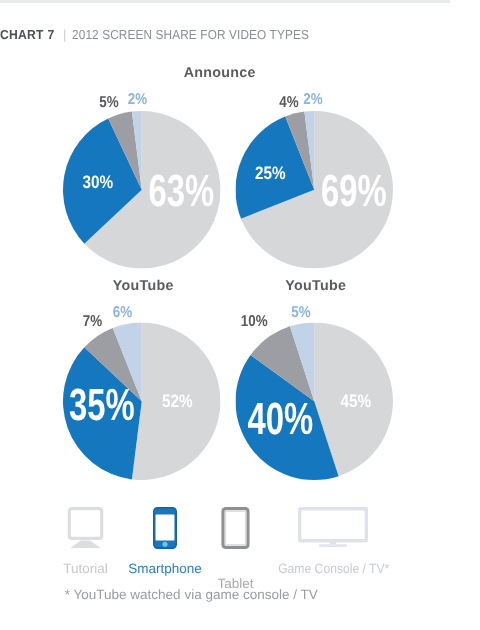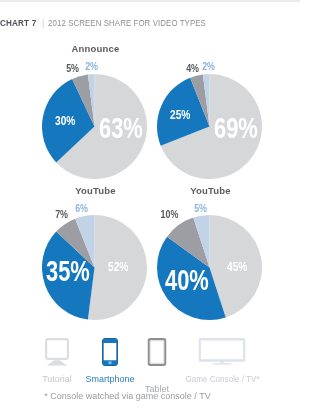--- a/index.html
+++ b/index.html
@@ -45,21 +45,21 @@
 
 <div id="page">
 
   <div class="hdr">
     <span class="hdr-b">CHART 7</span><span class="hdr-sep">|</span><span class="hdr-n">2012 SCREEN SHARE FOR VIDEO TYPES</span>
   </div>
   <div class="rule"></div>
 
   <div id="grid">
       <div class="cell" style="left: 19.5px; top: 38px;">
-        <div class="ctitle" style="top: 4.5px;">Announce</div>
+        <div class="ctitle" style="top: 4.5px; text-align: right;">Announce</div>
         <svg width="105" height="105" viewBox="0 0 105 105" class="pie" style="left: 22.5px; top: 35.5px;">
           <path d="M 52.5 52.5 L 52.50 0.00 A 52.5 52.5 0 1 1 14.23 88.44 Z" fill="#d6d7d9"></path>
           <path d="M 52.5 52.5 L 14.23 88.44 A 52.5 52.5 0 0 1 30.15 5.00 Z" fill="#1578be"></path>
           <path d="M 52.5 52.5 L 30.15 5.00 A 52.5 52.5 0 0 1 45.92 0.41 Z" fill="#9d9ea4"></path>
           <path d="M 52.5 52.5 L 45.92 0.41 A 52.5 52.5 0 0 1 52.50 0.00 Z" fill="#c2d3e8"></path>
         </svg>
         <div class="ilbl" style="left: 79px; top: 75px; font-size: 30px; transform: scaleX(0.73);">63%</div>
         <div class="ilbl" style="left: 35px; top: 77px; font-size: 12px; transform: scaleX(0.85);">30%</div>
         <div class="olbl" style="left: 45.5px; top: 23.5px; font-size: 10.5px; transform: scaleX(0.85); color: rgb(88, 89, 91);">5%</div>
         <div class="olbl" style="left: 64.5px; top: 21.5px; font-size: 10.5px; transform: scaleX(0.85); color: rgb(141, 180, 220);">2%</div>
@@ -134,14 +134,14 @@
     <div class="lgitem" id="lg3">
       <svg class="lgicon" width="47" height="27" viewBox="0 0 47 27">
         <rect x="1.2" y="1.2" width="44.6" height="21.3" rx="0.6" ry="0.6" fill="none" stroke="#dfe2ec" stroke-width="2.4"></rect>
         <rect x="21.5" y="23.3" width="4" height="1.8" fill="#dfe2ec"></rect>
         <rect x="14.2" y="24.9" width="18.6" height="1.8" rx="0.4" ry="0.4" fill="#e4e7ef"></rect>
       </svg>
       <div class="lgtext">Game Console / TV*</div>
     </div>
 
   </div>
-  <div class="foot">* Console watched via game console / TV</div>
+  <div class="foot">* YouTube watched via game console / TV</div>
 </div>
 
 </body></html>

